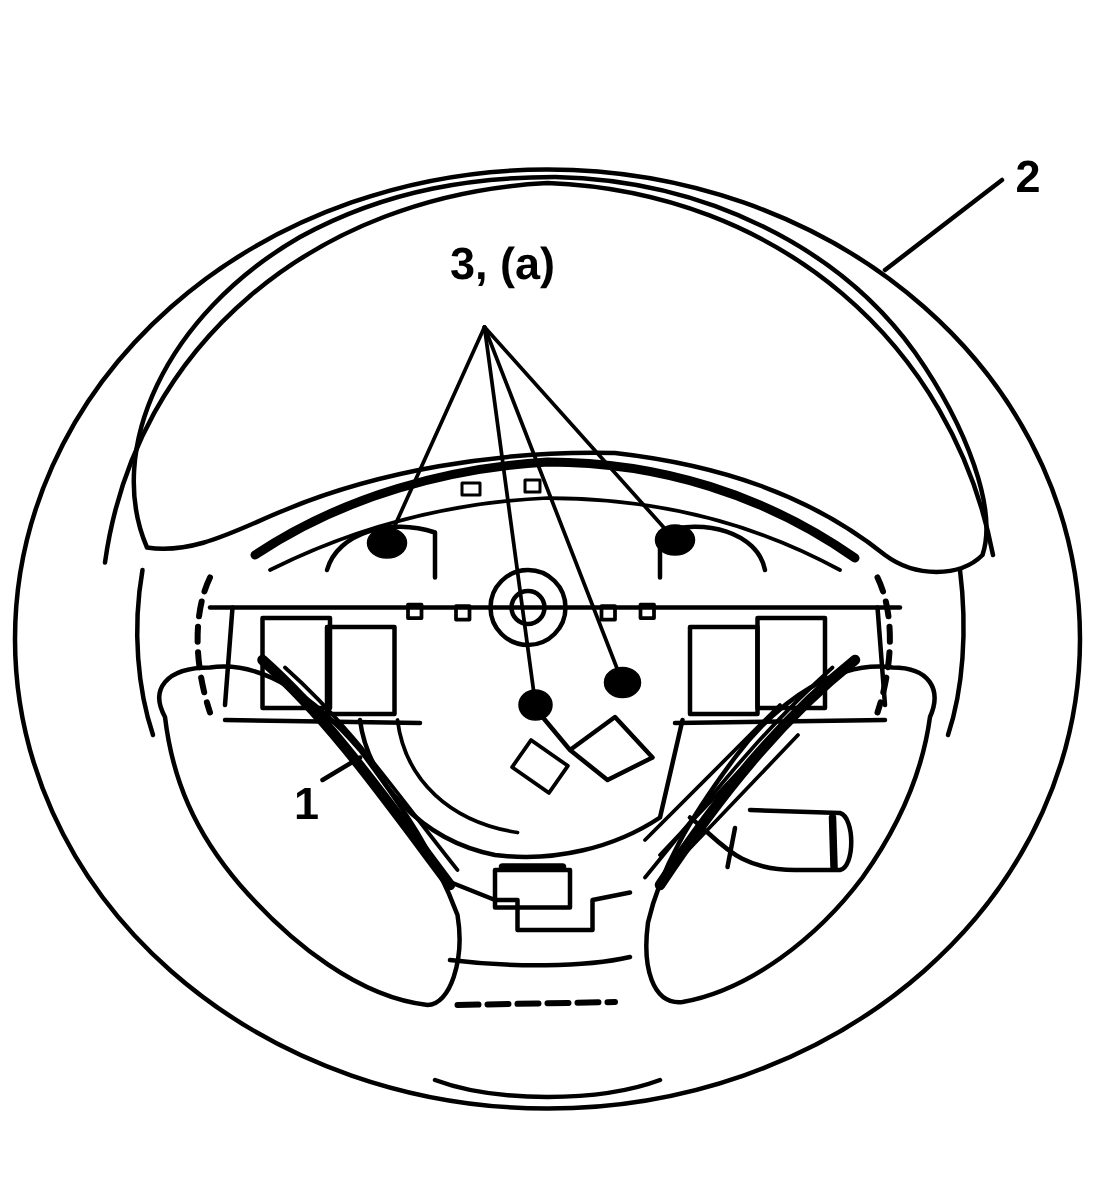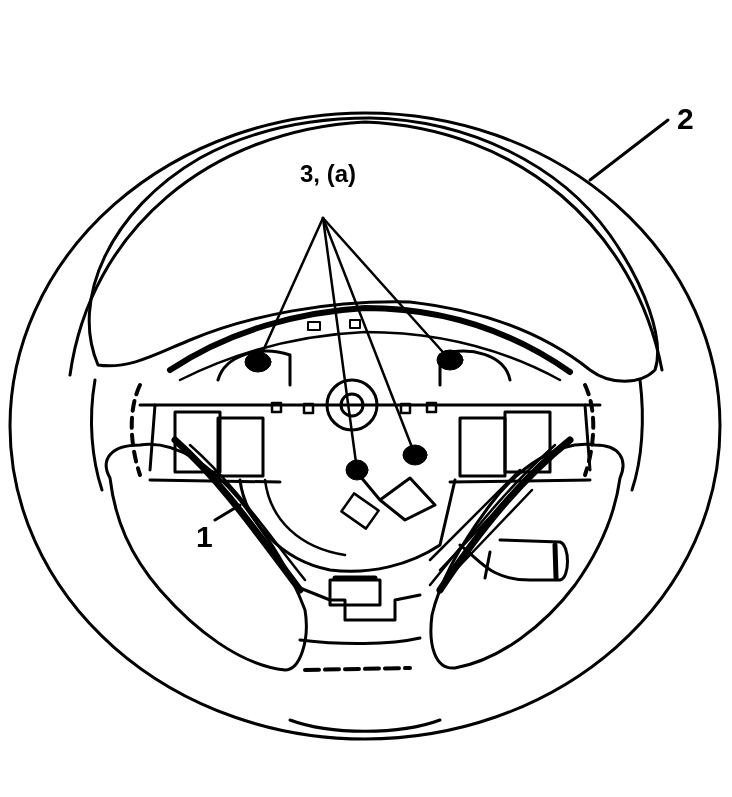--- a/index.html
+++ b/index.html
@@ -1,19 +1,19 @@
 <!DOCTYPE html>
 <html><head>
 <meta charset="utf-8">
 <style>
   html, body { margin:0; padding:0; background:#ffffff; }
   body { width:732px; height:797px; position:relative; overflow:hidden; font-family:"Liberation Sans", sans-serif; }
   #diagram { position:absolute; left:0; top:0; width:732px; height:797px; }
   .label { position:absolute; font-family:"Liberation Sans", sans-serif; font-weight:bold; color:#000; line-height:1; }
-  #lbl-3a { left:300px; top:162px; font-size:24px; letter-spacing:0px; }
+  #lbl-3a { left:300px; top:162px; font-size:30px; letter-spacing:0px; }
   #lbl-2 { left:677px; top:104px; font-size:30px; }
   #lbl-1 { left:196px; top:522px; font-size:30px; }
 </style>
 </head>
 <body>
 
 <svg id="diagram" viewBox="0 0 732 797" xmlns="http://www.w3.org/2000/svg" fill="none" stroke="#000" stroke-linecap="round" stroke-linejoin="round">
 
   <g>
     <ellipse cx="365" cy="426" rx="355" ry="313" stroke-width="3"></ellipse>

